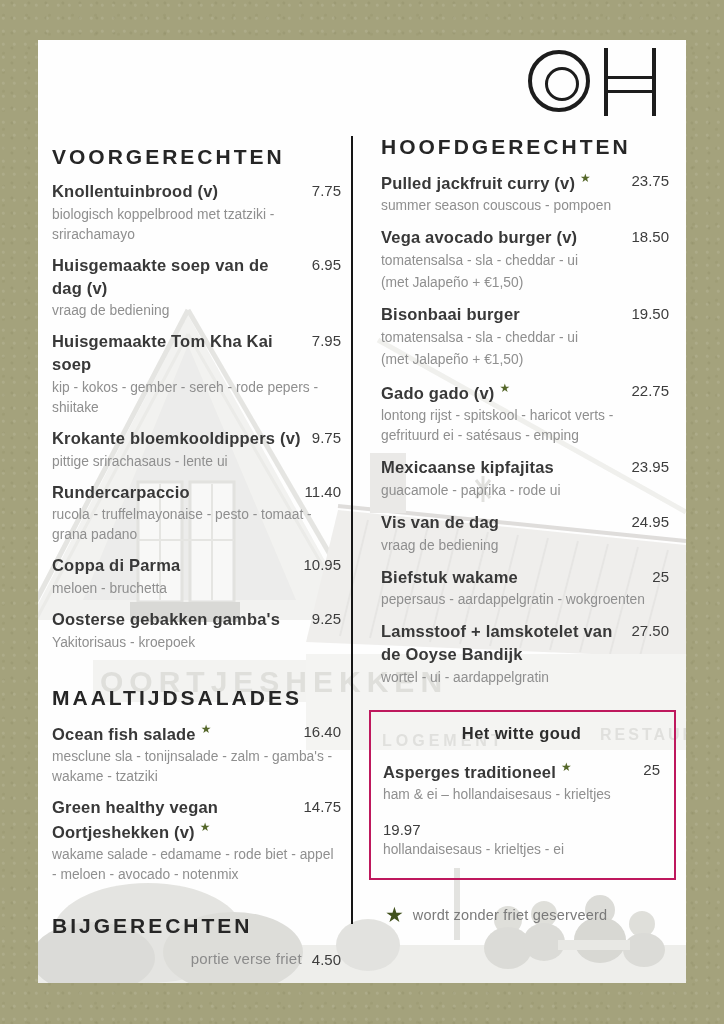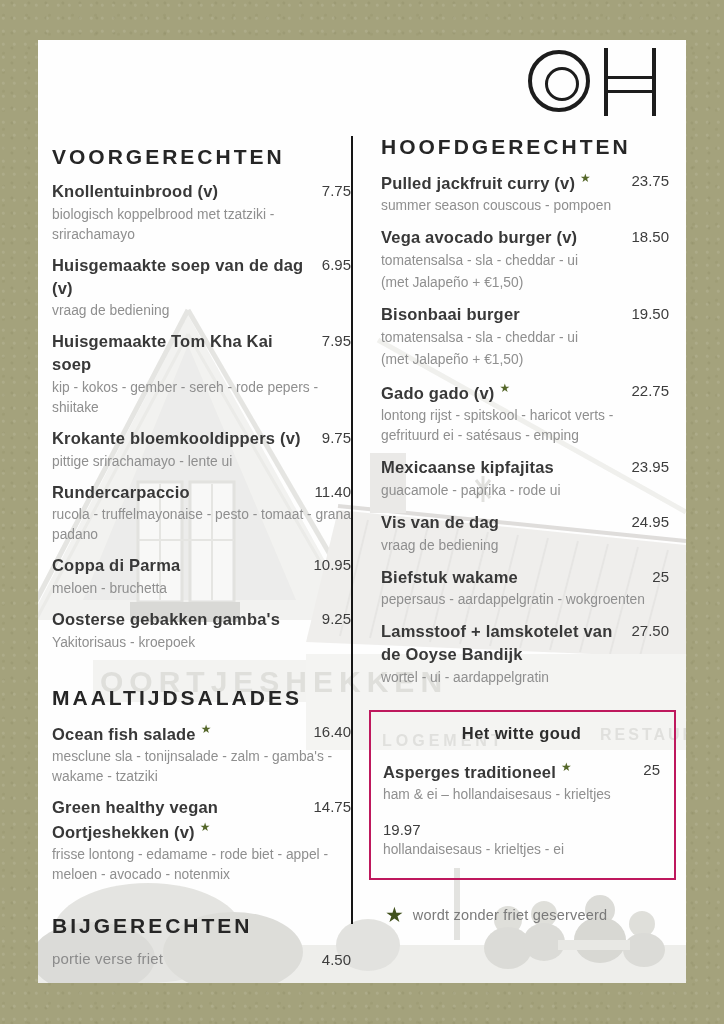--- a/index.html
+++ b/index.html
@@ -29,42 +29,42 @@
   .logo-o{position:absolute;left:0;top:2px;width:62px;height:62px;border:4px solid #1d1d1d;border-radius:50%;box-sizing:border-box;}
   .logo-o-inner{position:absolute;left:13px;top:13px;width:28px;height:28px;border:3px solid #1d1d1d;border-radius:50%;}
   .logo-h{position:absolute;left:76px;top:0;width:52px;height:68px;}
   .logo-h .v1,.logo-h .v2{position:absolute;top:0;width:4px;height:68px;background:#1d1d1d;}
   .logo-h .v1{left:0;} .logo-h .v2{right:0;}
   .logo-h .b1,.logo-h .b2{position:absolute;left:4px;right:4px;height:3px;background:#1d1d1d;}
   .logo-h .b1{top:28px;} .logo-h .b2{top:42px;}
 
   
   .columns{display:flex;align-items:flex-start;padding-left:14px;}
-  .col-left{width:299px;box-sizing:border-box;}
+  .col-left{width:299px;padding-right:10px;box-sizing:border-box;}
   .divider{width:2px;height:788px;background:#161616;flex:none;}
   .col-right{width:288px;margin-left:28px;box-sizing:border-box;}
 
   .section-title{
     font-size:21px;font-weight:bold;letter-spacing:3px;color:#262626;
     margin:0 0 12px 0;line-height:1.05;
   }
   .col-left .section-first{margin-top:10px;}
   .section-gap-a{margin-top:34px;}
   .section-gap-b{margin-top:30px;}
 
   .item{margin-bottom:9px;}
   .col-right .item{margin-bottom:10px;}
   .item-head{display:flex;align-items:flex-start;}
   .dish-name{flex:1;font-size:16.5px;font-weight:600;color:#383838;line-height:1.38;letter-spacing:0.2px;padding-right:10px;}
   .price{font-size:15px;color:#3d3d3d;white-space:nowrap;padding-top:2px;}
   .desc{font-size:13.8px;color:#8f8f8f;line-height:1.45;margin-top:2px;}
   .star{color:#55672a;font-size:0.72em;vertical-align:super;margin-left:5px;letter-spacing:0;}
 
   .plain .dish-name{font-weight:normal;color:#8b8b8b;font-size:15px;}
-  .plain{}
+  .plain{text-align:right;}
 
   .specials-box{
     border:2px solid #be185d;margin:22px -7px 0 -12px;
     padding:10px 14px 16px 12px;background:transparent;
   }
   .specials-title{text-align:center;font-size:16.5px;font-weight:600;color:#2d2d2d;margin:2px 0 16px 0;letter-spacing:0.4px;}
   .specials-box .item{margin-bottom:14px;}
   .specials-box .item:last-child{margin-bottom:2px;}
 
   .legend{display:flex;align-items:center;margin-top:24px;padding-left:4px;}
@@ -177,21 +177,21 @@
                 <div class="price">7.95</div>
               </div>
               <div class="desc">kip - kokos - gember - sereh - rode pepers - shiitake</div>
             </div>
 
             <div class="item">
               <div class="item-head">
                 <div class="dish-name"><span>Krokante bloemkooldippers (v)</span></div>
                 <div class="price">9.75</div>
               </div>
-              <div class="desc">pittige srirachamayo - lente ui</div>
+              <div class="desc">pittige srirachasaus - lente ui</div>
             </div>
 
             <div class="item">
               <div class="item-head">
                 <div class="dish-name"><span>Rundercarpaccio</span></div>
                 <div class="price">11.40</div>
               </div>
               <div class="desc">rucola - truffelmayonaise - pesto - tomaat - grana padano</div>
             </div>
 
@@ -221,21 +221,21 @@
                 <div class="price">16.40</div>
               </div>
               <div class="desc">mesclune sla - tonijnsalade - zalm - gamba's - wakame - tzatziki</div>
             </div>
 
             <div class="item">
               <div class="item-head">
                 <div class="dish-name"><span>Green healthy vegan Oortjeshekken  (v)</span><sup class="star">★</sup></div>
                 <div class="price">14.75</div>
               </div>
-              <div class="desc">frisse lontong - edamame - rode biet - appel - meloen - avocado - notenmix</div>
+              <div class="desc">wakame salade - edamame - rode biet - appel - meloen - avocado - notenmix</div>
             </div>
           </div>
 
           <div class="section-gap-b">
             <div class="section-title">BIJGERECHTEN</div>
 
             <div class="item plain">
               <div class="item-head">
                 <div class="dish-name"><span>portie verse friet</span></div>
                 <div class="price">4.50</div>

